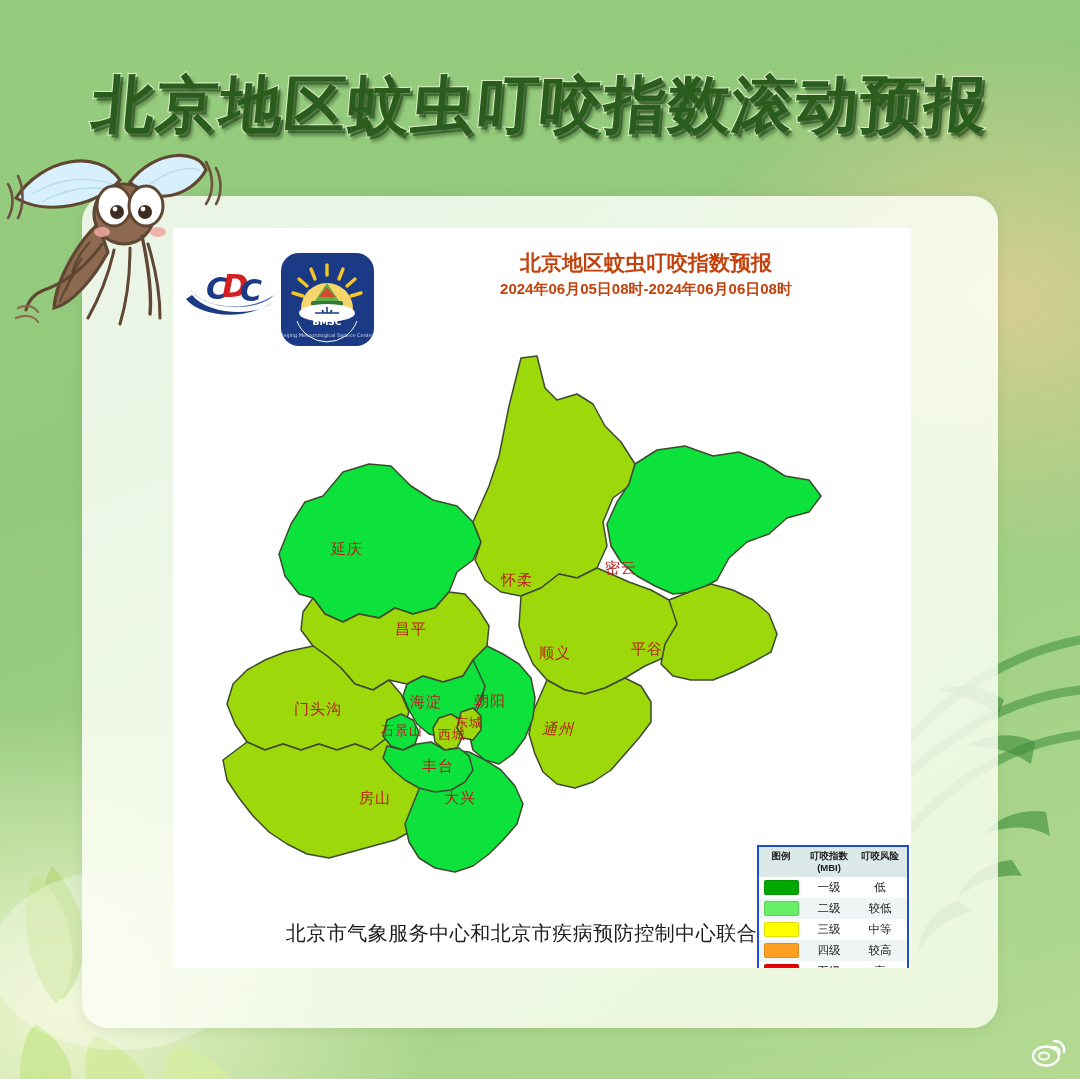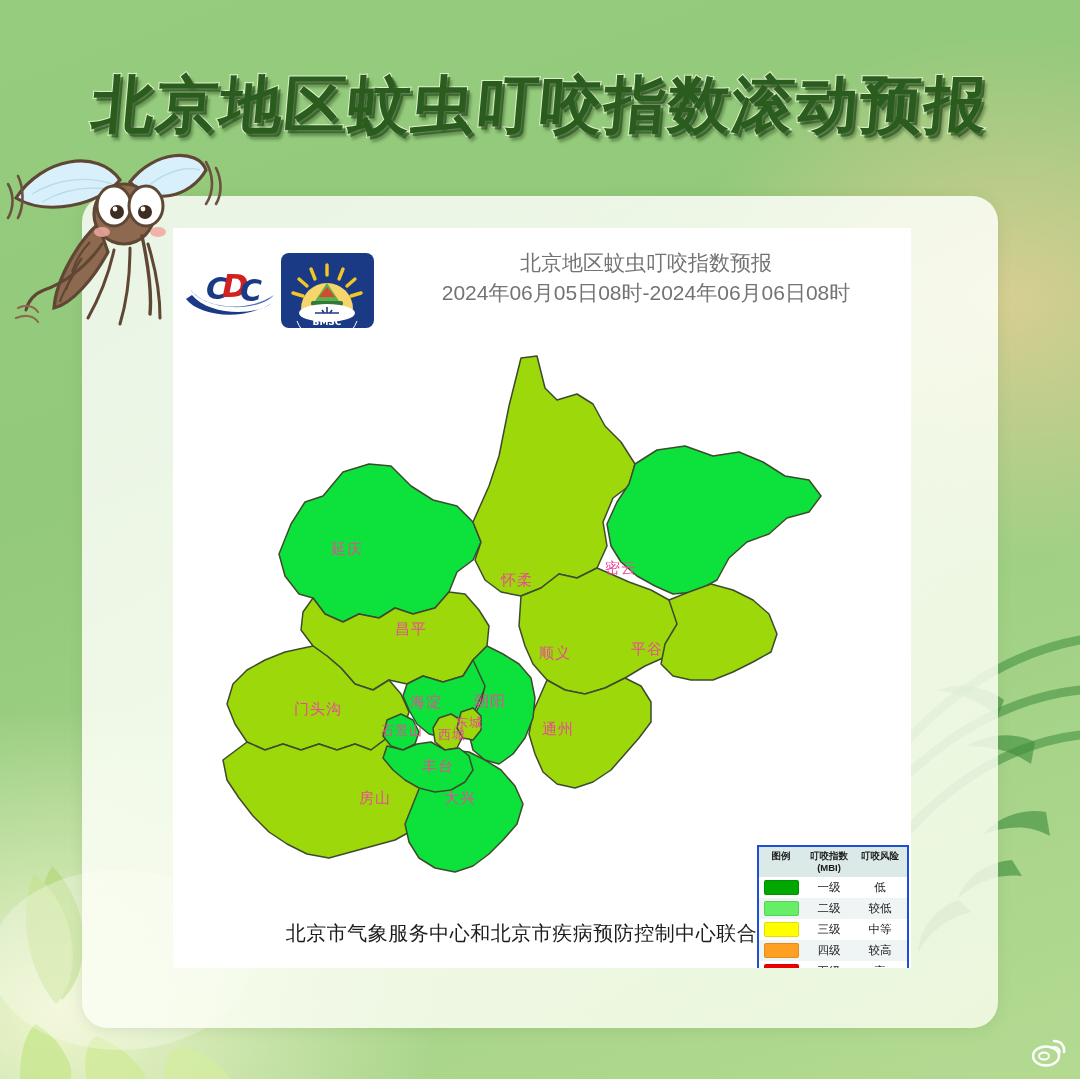--- a/index.html
+++ b/index.html
@@ -81,47 +81,48 @@
     z-index: 8;
     overflow: hidden;
   }
 
   
   .hdr { position: absolute; left: 0; top: 0; width: 738px; height: 125px; }
 
   .cdc-logo { position: absolute; left: 9px; top: 31px; width: 96px; height: 64px; }
   .bmsc-logo {
     position: absolute; left: 108px; top: 25px;
-    width: 93px; height: 75px;
-    border-radius: 8px;
+    width: 93px; height: 93px;
+    border-radius: 18px;
     background: #1b3a85;
     overflow: hidden;
   }
 
   .hdr-text {
     position: absolute;
     left: 218px; top: 20px;
     width: 510px;
     text-align: center;
     font-family: "Liberation Sans", "DejaVu Sans", sans-serif;
-    color: #737373;
+    color: #c2410c;
     line-height: 1.42;
+    font-weight: bold;
   }
   .hdr-line1 { font-size: 21px; }
-  .hdr-line2 { font-size: 21px; white-space: nowrap; }
+  .hdr-line2 { font-size: 15px; white-space: nowrap; }
   .hdr-line3 { font-size: 21px; }
 
   
   .map-area { position:absolute; left:0; top:118px; width:738px; height:560px; }
 
   .district-label {
     position: absolute;
     font-family: "Liberation Sans", "DejaVu Sans", sans-serif;
     font-size: 15px;
-    color: #ec4899;
+    color: #b91c1c;
     white-space: nowrap;
     transform: translate(-50%, -50%);
     letter-spacing: 1px;
   }
   .district-label.small { font-size: 13px; }
 
   
   .legend {
     position: absolute;
     left: 584px;
@@ -404,21 +405,21 @@
       
       <div class="district-label" style="left:174px;top:203px;">延庆</div>
       <div class="district-label" style="left:344px;top:234px;">怀柔</div>
       <div class="district-label" style="left:448px;top:222px;">密云</div>
       <div class="district-label" style="left:238px;top:283px;">昌平</div>
       <div class="district-label" style="left:382px;top:307px;">顺义</div>
       <div class="district-label" style="left:474px;top:303px;">平谷</div>
       <div class="district-label" style="left:145px;top:363px;">门头沟</div>
       <div class="district-label" style="left:253px;top:356px;">海淀</div>
       <div class="district-label" style="left:317px;top:355px;">朝阳</div>
-      <div class="district-label" style="left:385px;top:383px;">通州</div>
+      <div class="district-label" style="left:385px;top:383px;font-style:italic;">通州</div>
       <div class="district-label small" style="left:229px;top:385px;">石景山</div>
       <div class="district-label small" style="left:279px;top:389px;">西城</div>
       <div class="district-label small" style="left:296px;top:377px;">东城</div>
       <div class="district-label" style="left:265px;top:420px;">丰台</div>
       <div class="district-label" style="left:202px;top:452px;">房山</div>
       <div class="district-label" style="left:287px;top:452px;">大兴</div>
     </div>
 
     <div class="legend">
       <div class="legend-head">

